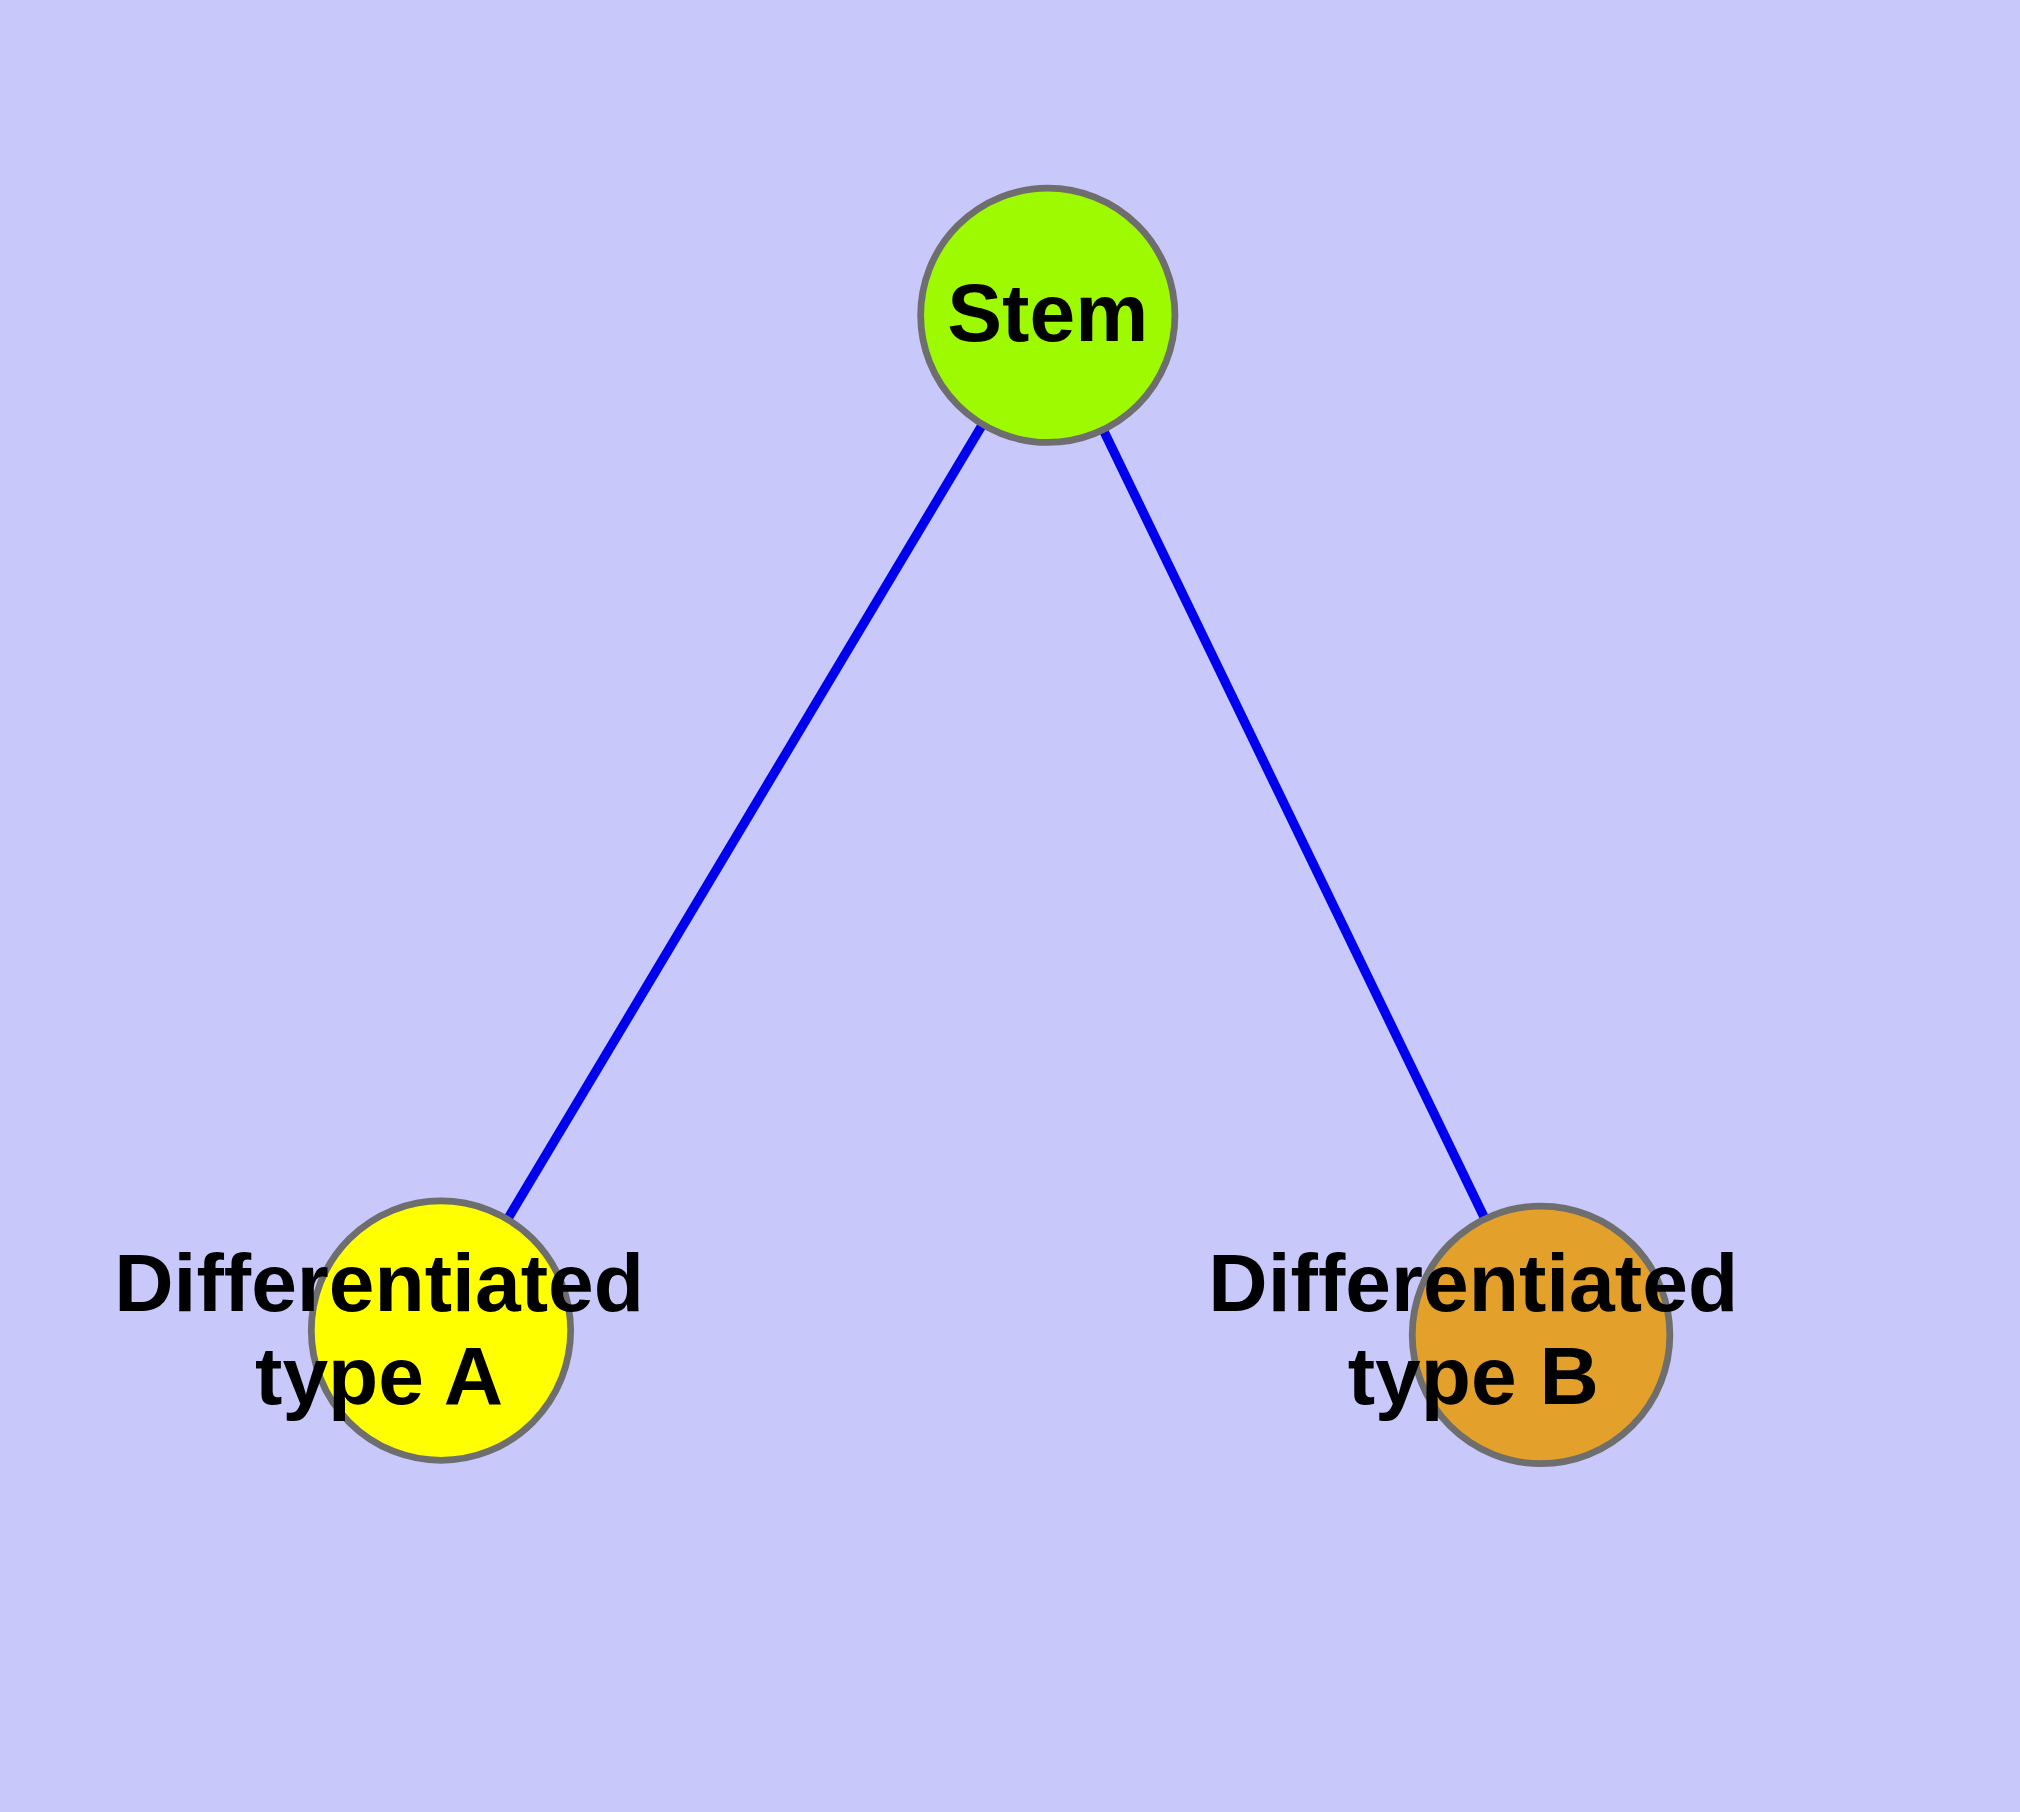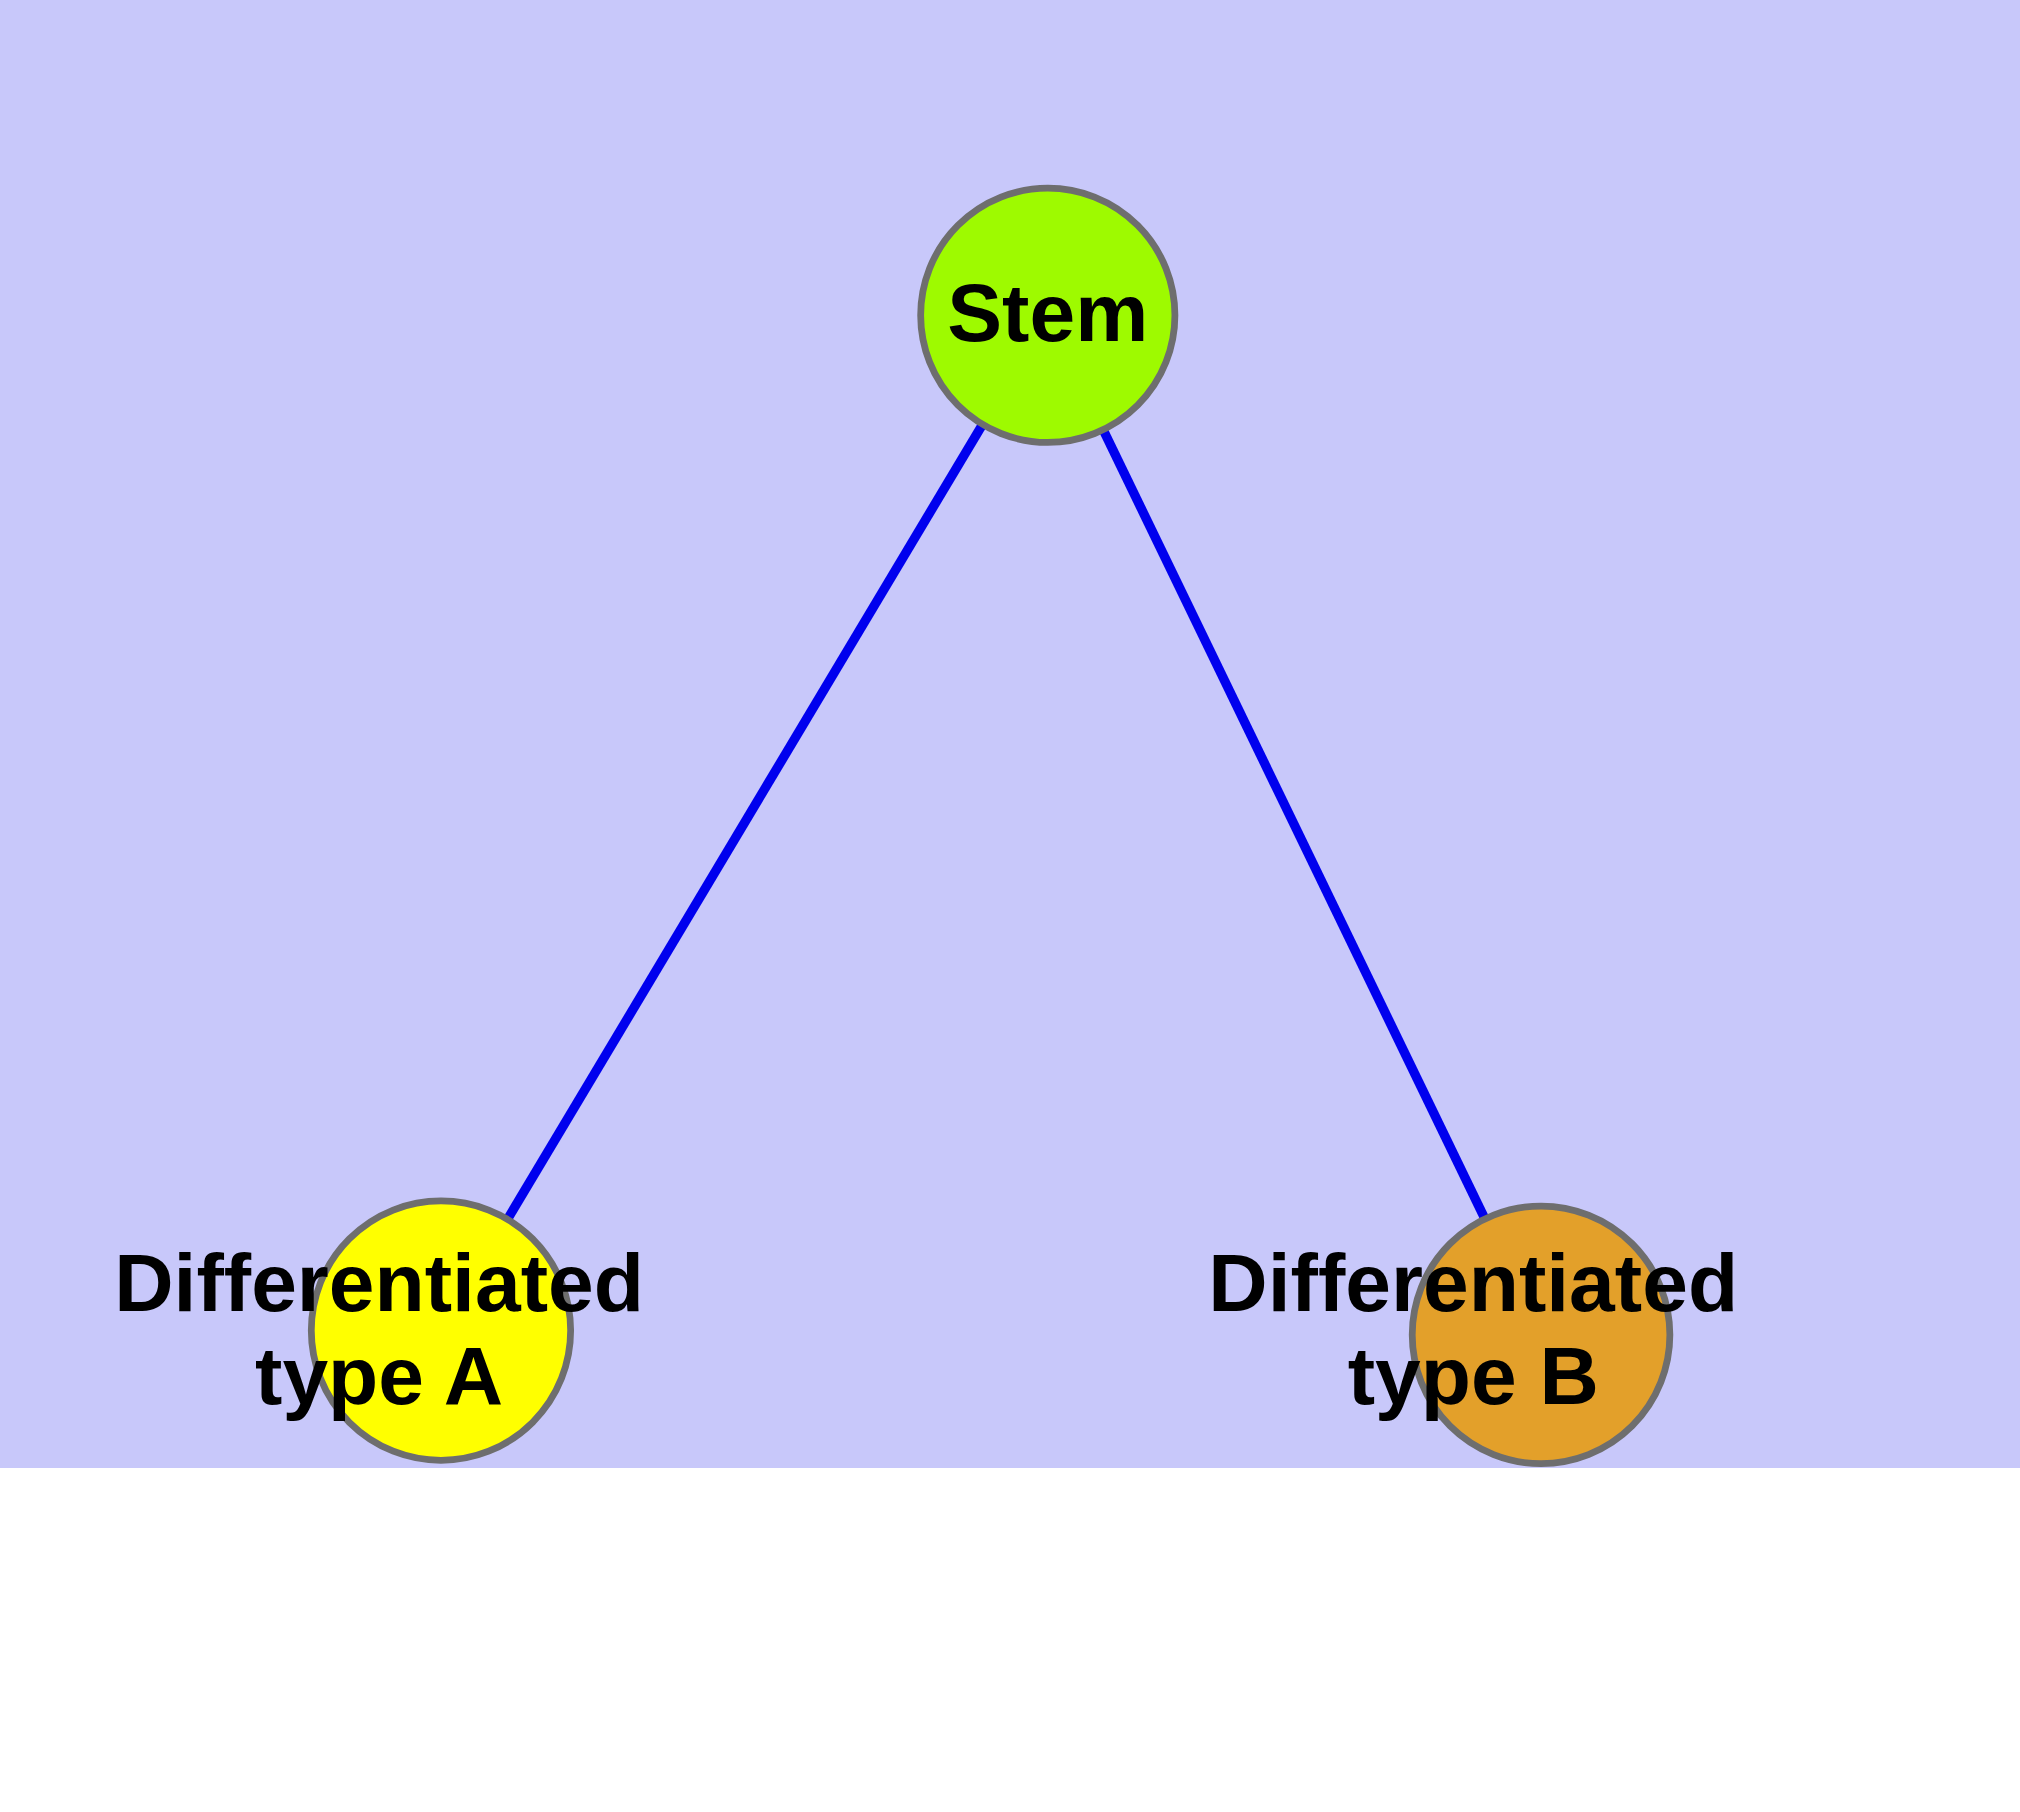--- a/index.html
+++ b/index.html
@@ -25,21 +25,21 @@
   .node-label {
     font-family: "Liberation Sans", sans-serif;
     font-weight: bold;
     fill: #000000;
     dominant-baseline: alphabetic;
   }
 </style>
 </head>
 <body>
 
-<div id="canvas-root" style="width: 2021px; height: 1468px; background: rgb(200, 200, 250);">
+<div id="canvas-root" style="width: 2021px; height: 1812px; background: rgb(200, 200, 250);">
   <svg id="graph-svg" viewBox="0 0 2384 2138" xmlns="http://www.w3.org/2000/svg" style="width: 2021px; height: 1812px;">
 
     <rect id="bg-rect" x="0" y="0" width="2384" height="2138" fill="#c8c8fa"></rect>
 
     <g id="edges-layer">
         <line x1="1236" y1="372" x2="520" y2="1570" stroke="#0000ee" stroke-width="11" stroke-linecap="butt"></line>
         <line x1="1236" y1="372" x2="1818" y2="1575" stroke="#0000ee" stroke-width="11" stroke-linecap="butt"></line>
       </g>
     <g id="nodes-layer">
         <circle cx="1236" cy="372" r="150" fill="#9efa00" stroke="#6e6e6e" stroke-width="8"></circle>

